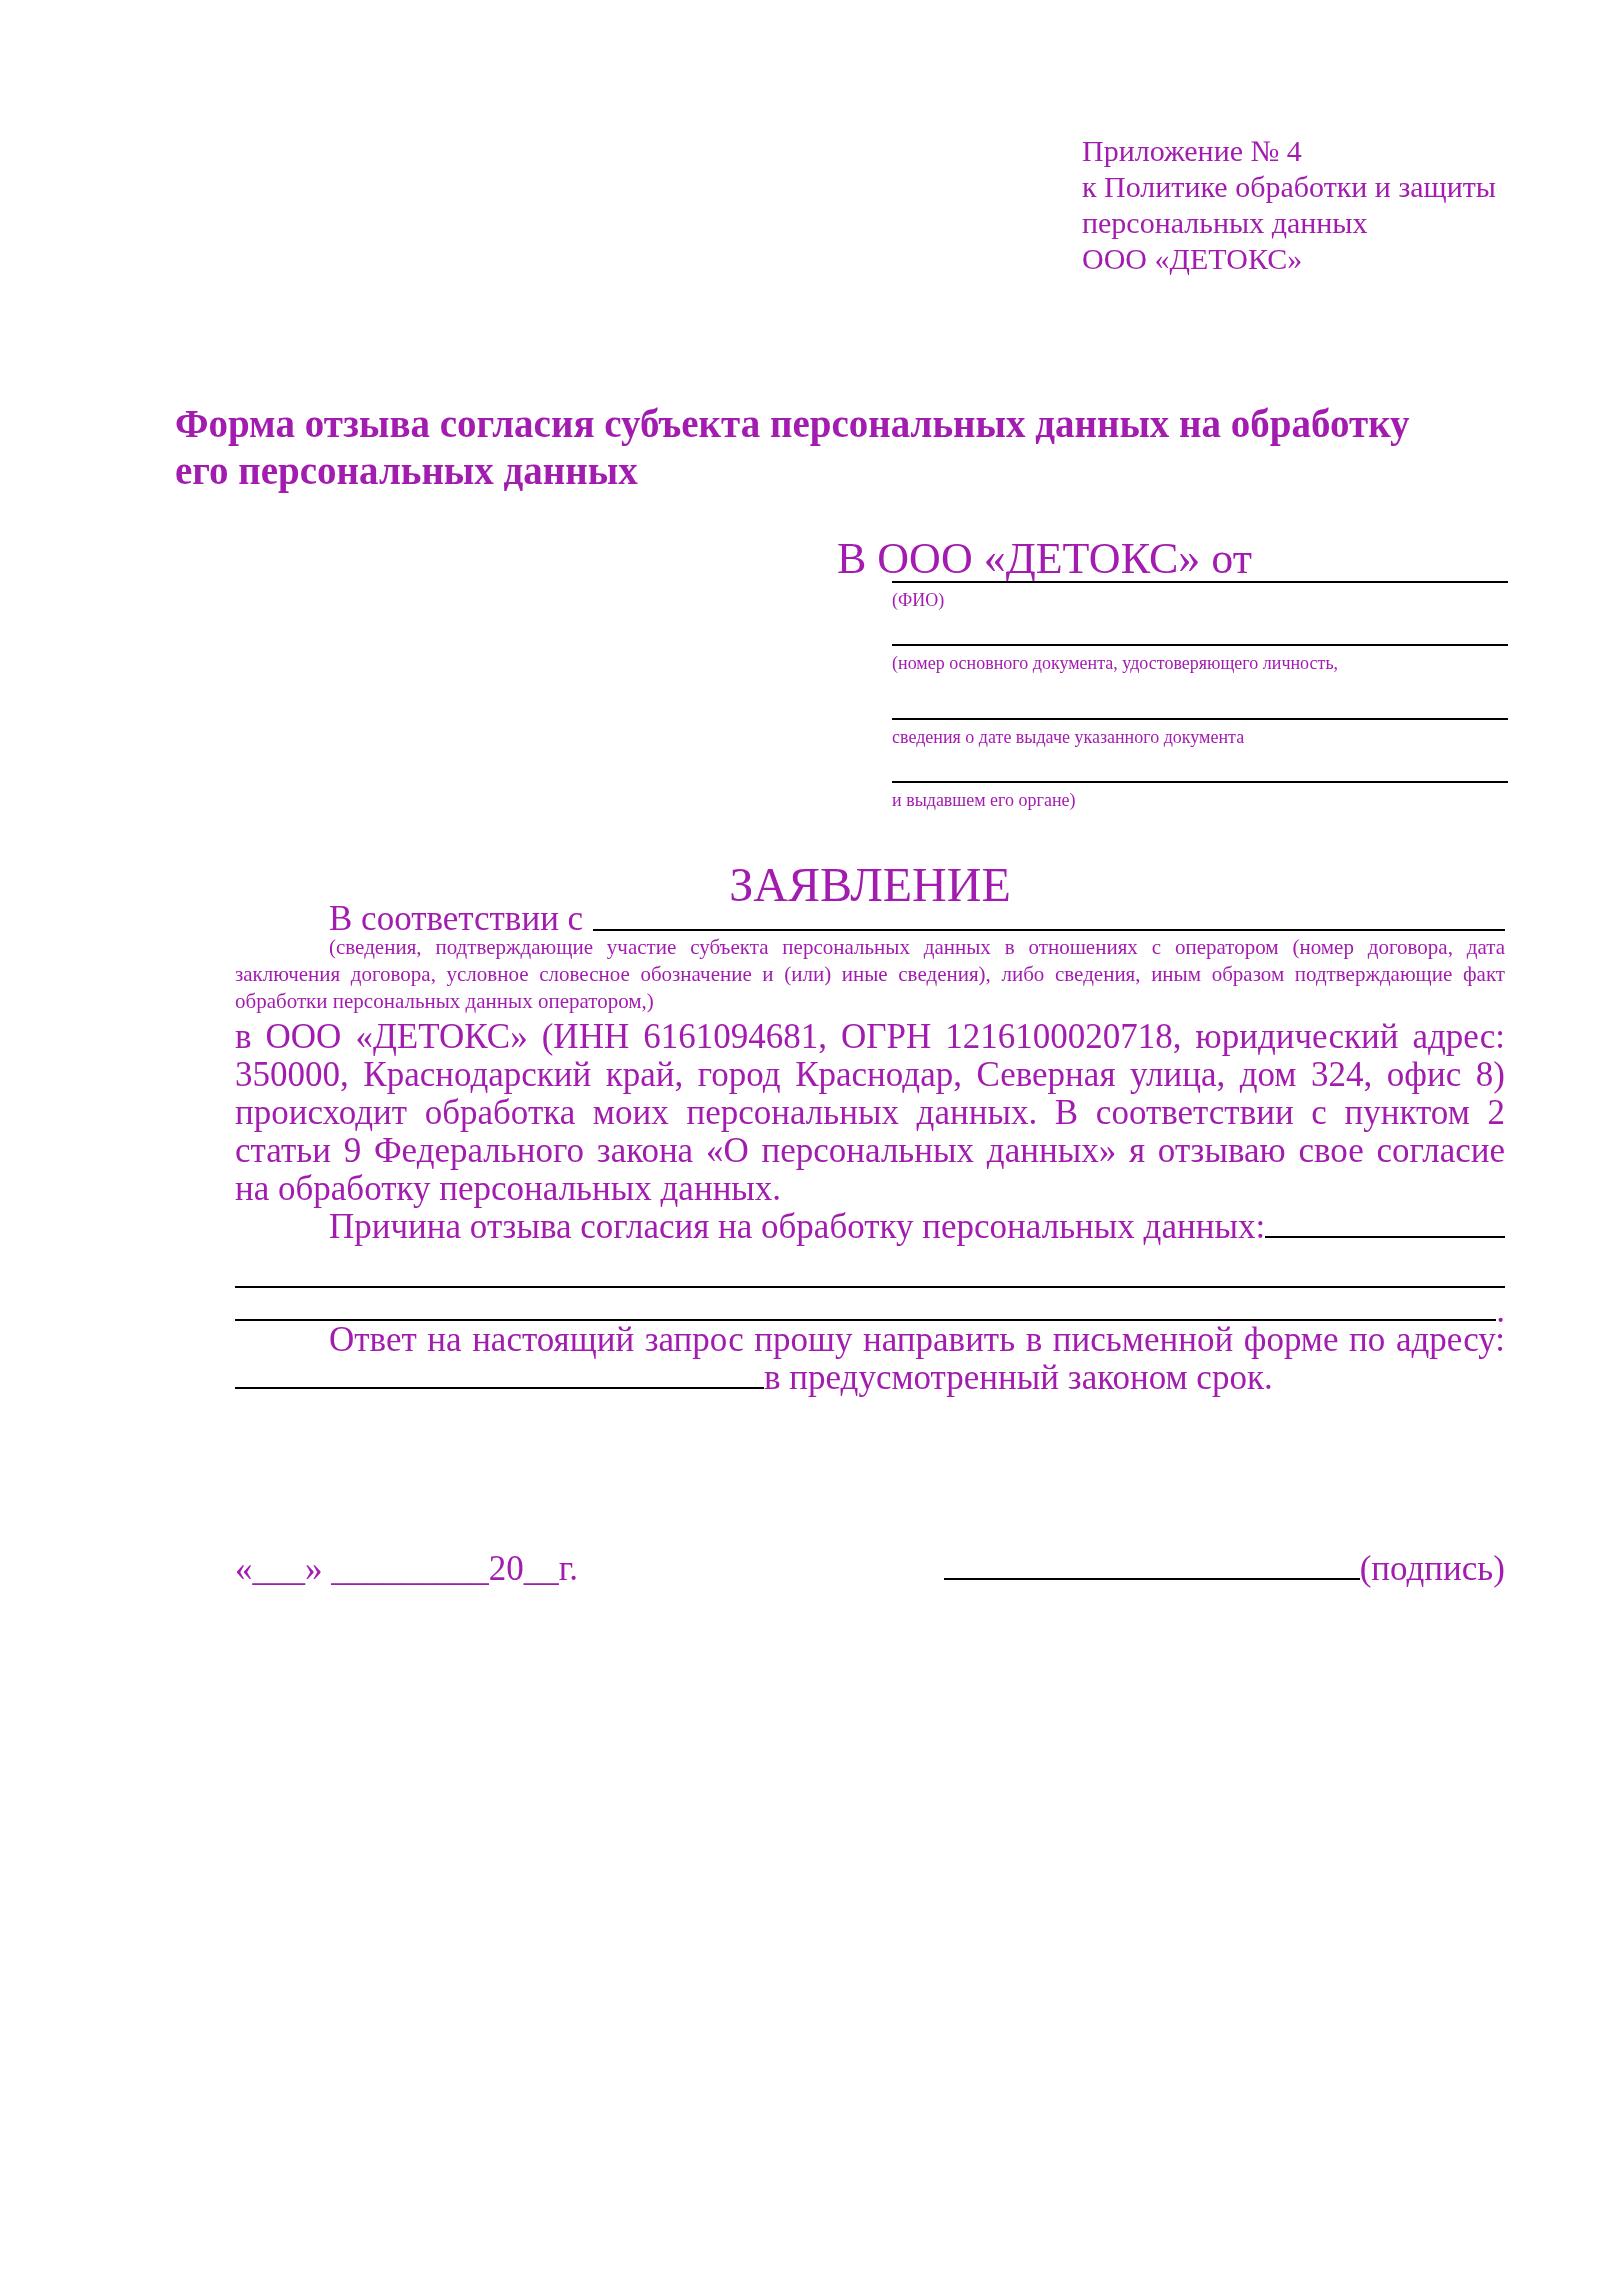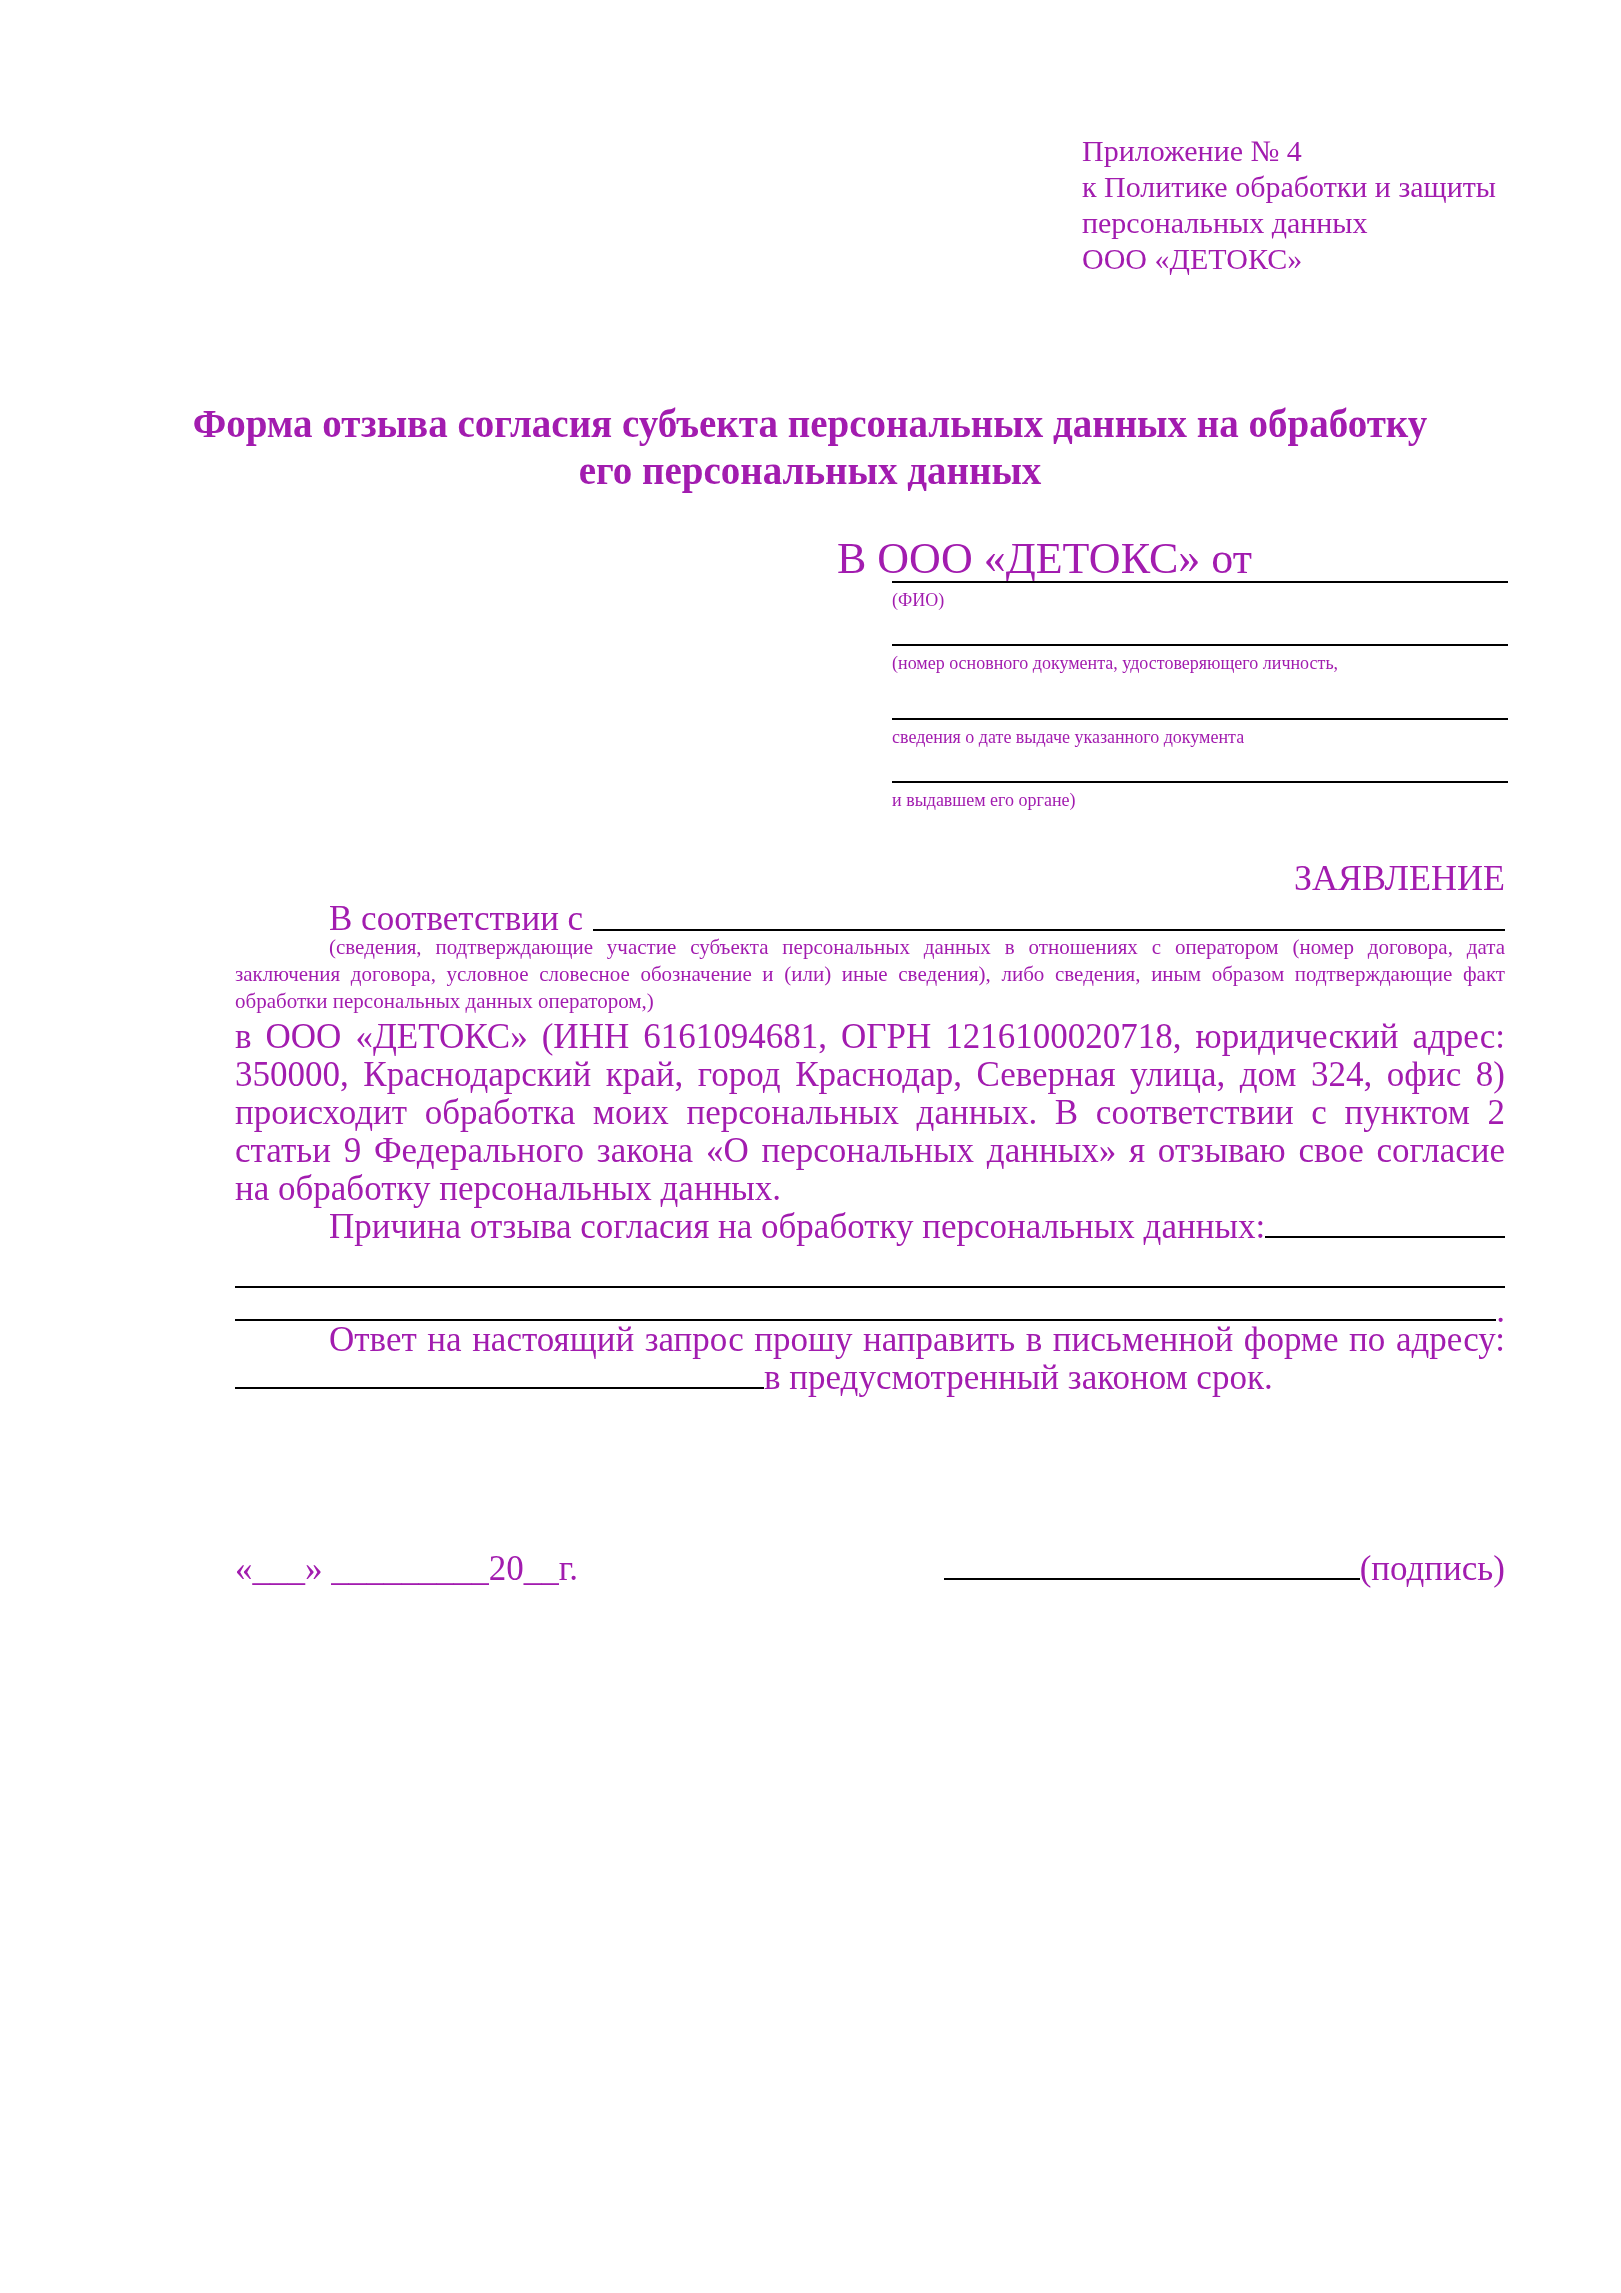--- a/index.html
+++ b/index.html
@@ -11,31 +11,31 @@
     color:#a21caf;
     font-family:"Liberation Serif","DejaVu Serif",serif;
     padding-left:24px;
   }
   .abs{position:absolute;}
 
   
   .hdr{left:1082px;top:133px;font-size:30px;line-height:36px;white-space:nowrap;}
 
   
-  .title{left:175px;top:400px;width:1270px;text-align:center;
+  .title{left:175px;top:400px;width:1270px;text-align:left;
          font-weight:bold;font-size:39px;line-height:47px;font-family:Liberation Serif, serif;}
   .title div{white-space:nowrap;}
 
   
   .addr-intro{left:837px;top:533px;font-size:44px;white-space:nowrap;}
   .blankline{left:892px;width:616px;height:0;border-top:2.9px solid #000;}
   .blanklabel{left:892px;width:616px;text-align:left;font-size:18px;line-height:25.5px;}
 
   
-  .zayav{left:235px;top:857px;width:1270px;text-align:right;font-size:36px;}
+  .zayav{left:235px;top:857px;width:1270px;text-align:center;font-size:48px;}
   .accord{left:329px;top:898px;width:1176px;display:flex;font-size:35px;line-height:41px;}
   .accord .pre{white-space:nowrap;padding-right:9.8px;}
   .fill{flex:1 1 auto;height:0;border-bottom:2.9px solid #000;align-self:flex-end;margin-bottom:7.8px;}
   .note{left:235px;top:934px;width:1270px;font-size:21px;line-height:27px;
         text-align:justify;text-indent:94px;}
 
   .flow{left:235px;top:1018px;width:1270px;font-size:35px;line-height:38px;}
   .flow p{margin:0;text-align:justify;}
   .reason{display:flex;height:38px;}
   .reason .pre{white-space:nowrap;padding-left:94px;}

